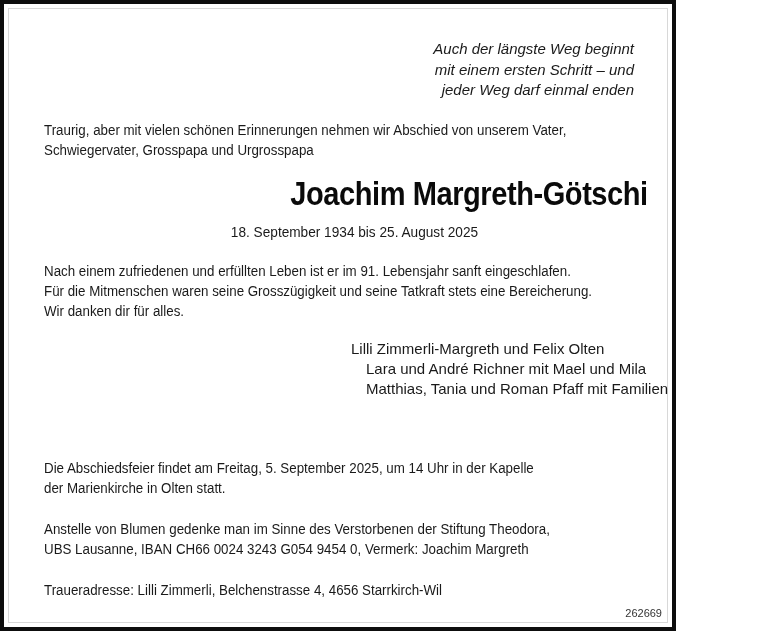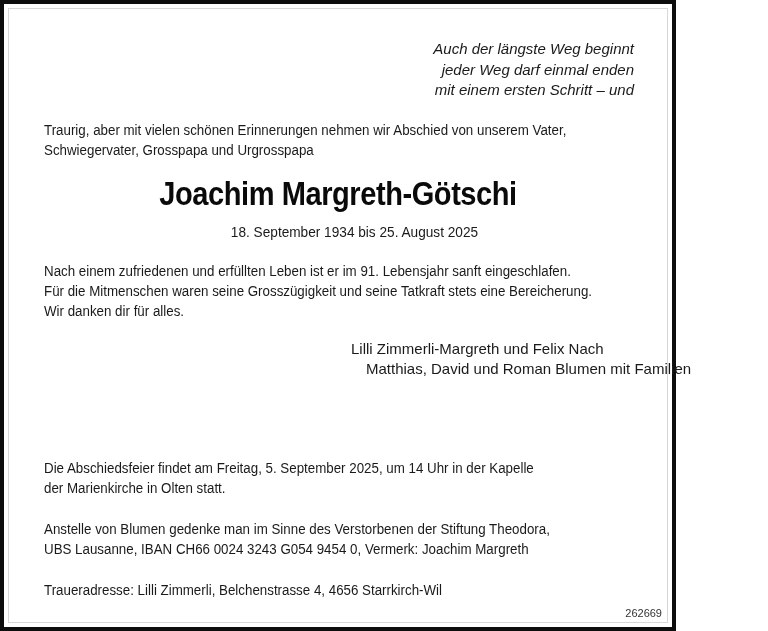--- a/index.html
+++ b/index.html
@@ -48,21 +48,21 @@
       font-size: 15px;
       line-height: 20.5px;
       color: #1a1a1a;
     }
     .motto div { white-space: nowrap; }
     .intro { left: 40px; top: 116px; }
     .name {
       position: absolute;
       left: 0; right: 0;
       top: 170px;
-      text-align: center;
+      text-align: right;
       font-family: "Liberation Sans", sans-serif;
       font-weight: bold;
       font-size: 33px;
       line-height: 40px;
       color: #0a0a0a;
       letter-spacing: -0.5px;
     }
     .name span {
       display: inline-block;
       transform: scaleX(0.88);
@@ -104,22 +104,22 @@
     }
   </style>
 </head>
 <body>
 
 <div class="frame">
   <div class="inner-line"></div>
 
   <div class="motto">
     <div>Auch der längste Weg beginnt</div>
+    <div>mit einem ersten Schritt – und</div>
     <div>jeder Weg darf einmal enden</div>
-    <div>mit einem ersten Schritt – und</div>
   </div>
 
   <div class="txt cond intro">
     <div>Traurig, aber mit vielen schönen Erinnerungen nehmen wir Abschied von unserem Vater,</div>
     <div>Schwiegervater, Grosspapa und Urgrosspapa</div>
   </div>
 
   <div class="name">
     <span>Joachim Margreth-Götschi</span>
   </div>
@@ -128,22 +128,23 @@
     <span>18. September 1934 bis 25. August 2025</span>
   </div>
 
   <div class="txt cond body1">
     <div>Nach einem zufriedenen und erfüllten Leben ist er im 91. Lebensjahr sanft eingeschlafen.</div>
     <div>Für die Mitmenschen waren seine Grosszügigkeit und seine Tatkraft stets eine Bereicherung.</div>
     <div>Wir danken dir für alles.</div>
   </div>
 
   <div class="family">
-    <div>Lilli Zimmerli-Margreth und Felix Nach</div>
-    <div class="indent">Matthias, David und Roman Blumen mit Familien</div>
+    <div>Lilli Zimmerli-Margreth und Felix Olten</div>
+    <div class="indent">Lara und André Richner mit Mael und Mila</div>
+    <div class="indent">Matthias, Tania und Roman Pfaff mit Familien</div>
   </div>
 
   <div class="txt cond ceremony">
     <div>Die Abschiedsfeier findet am Freitag, 5. September 2025, um 14 Uhr in der Kapelle</div>
     <div>der Marienkirche in Olten statt.</div>
   </div>
 
   <div class="txt cond donation">
     <div>Anstelle von Blumen gedenke man im Sinne des Verstorbenen der Stiftung Theodora,</div>
     <div>UBS Lausanne, IBAN CH66 0024 3243 G054 9454 0, Vermerk: Joachim Margreth</div>

